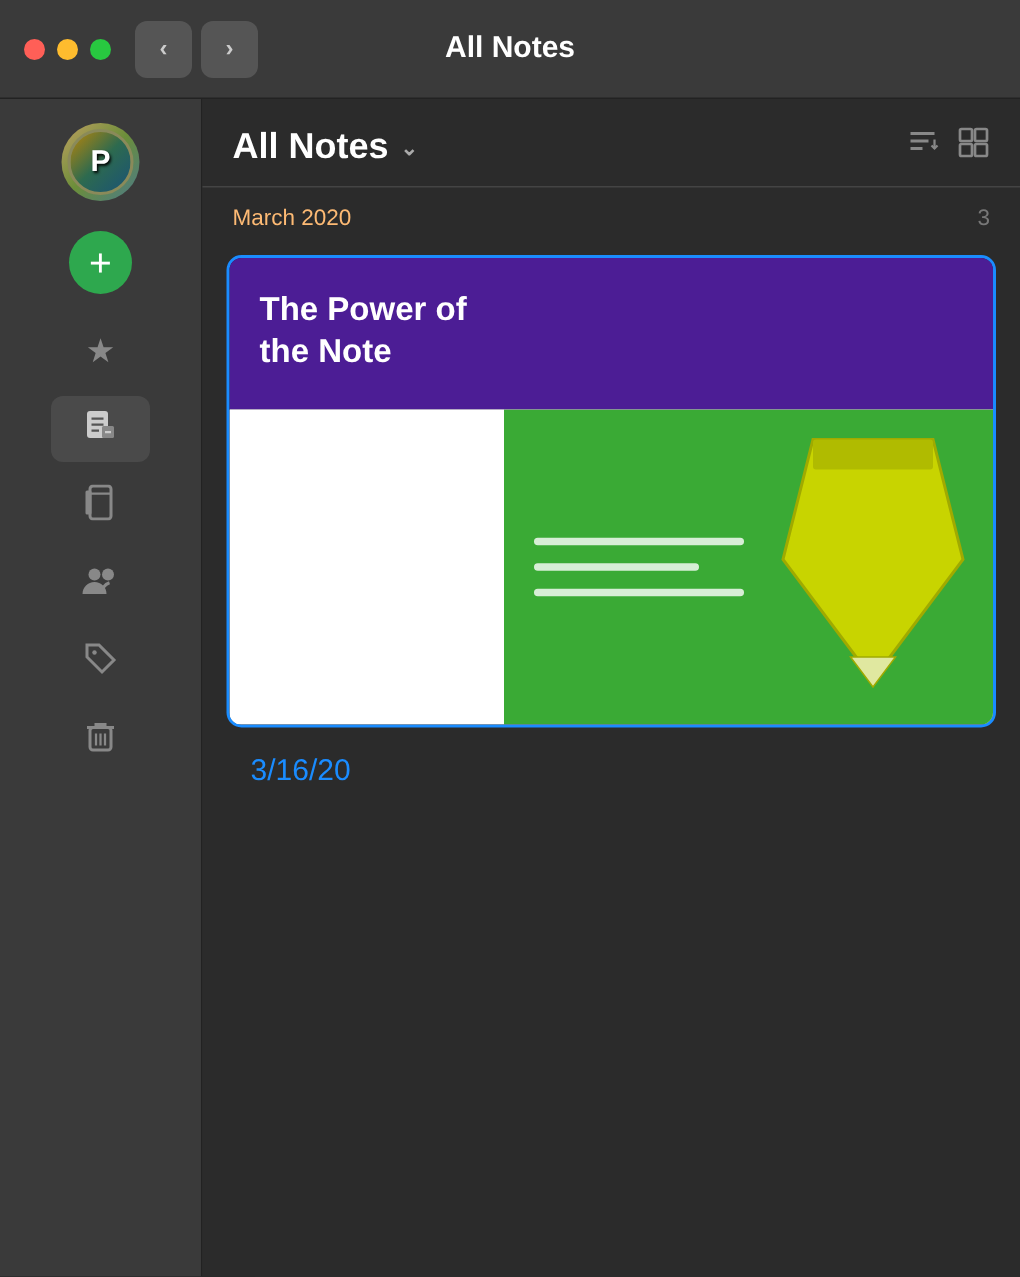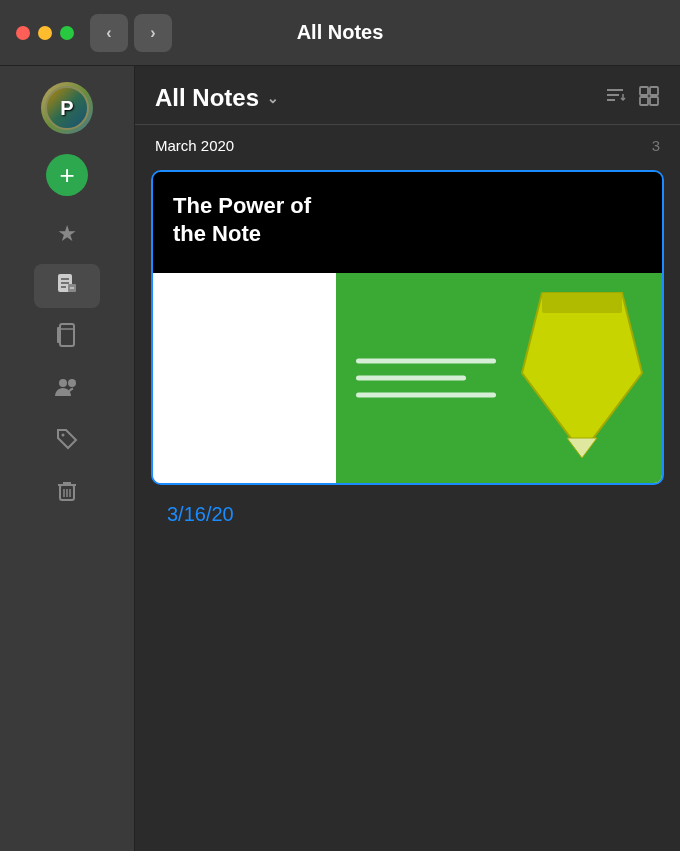--- a/index.html
+++ b/index.html
@@ -197,21 +197,21 @@
     
     .section-header {
       display: flex;
       justify-content: space-between;
       align-items: center;
       padding: 8px 20px;
     }
 
     .section-label {
       font-size: 15px;
-      color: #ffffff;
+      color: #fdba74;
       font-weight: 400;
     }
 
     .section-count {
       font-size: 15px;
       color: #777;
     }
 
     
     .notes-list {
@@ -222,21 +222,21 @@
     
     .note-card {
       border-radius: 10px;
       border: 2px solid #1a8cff;
       overflow: hidden;
       cursor: pointer;
       margin-bottom: 10px;
     }
 
     .note-card-top {
-      background: #000000;
+      background: #4c1d95;
       padding: 20px 20px 16px;
     }
 
     .note-title {
       font-size: 22px;
       font-weight: 700;
       color: #fff;
       line-height: 1.25;
       margin-bottom: 10px;
     }

